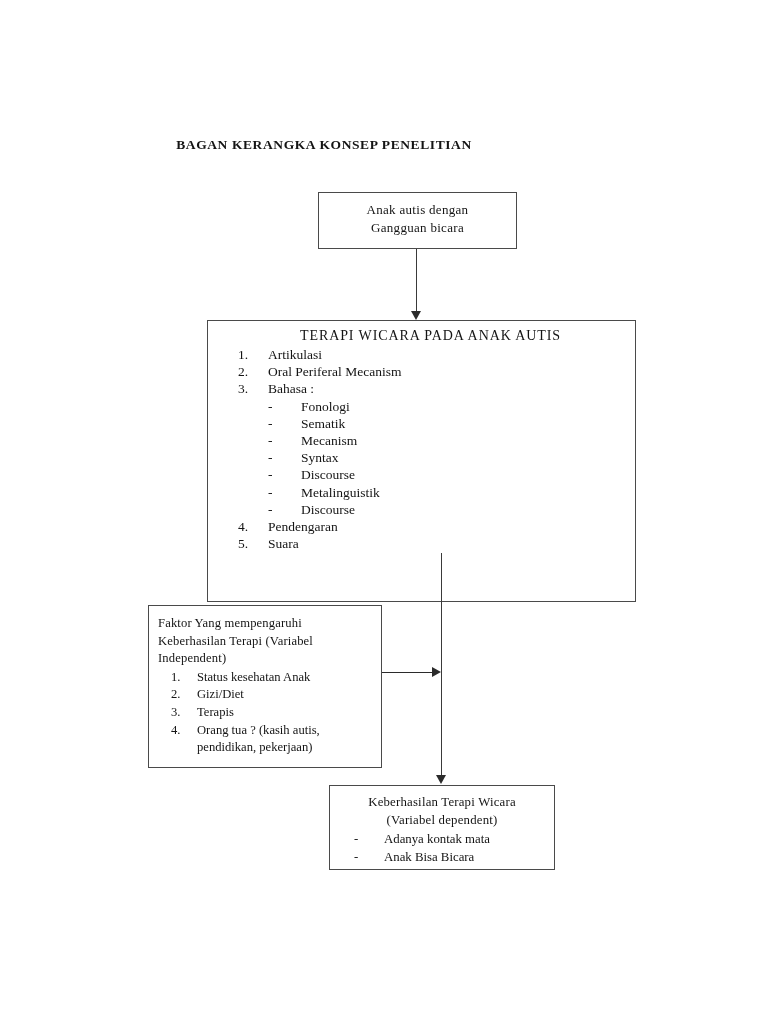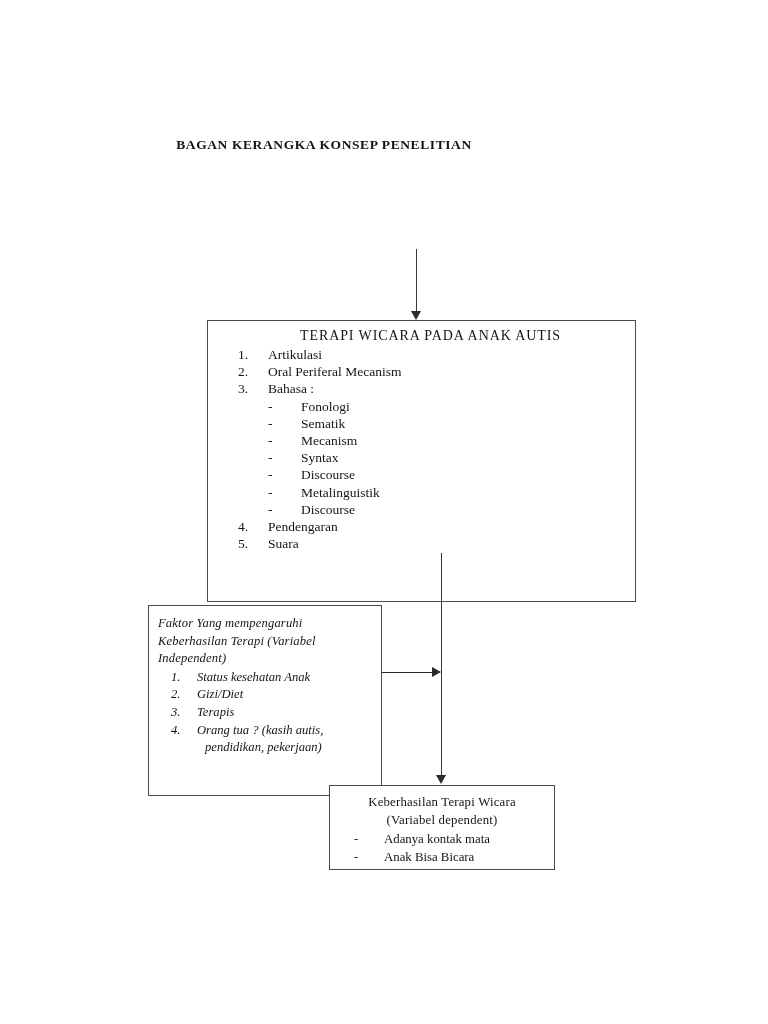--- a/index.html
+++ b/index.html
@@ -112,44 +112,42 @@
     position: absolute;
     left: 0;
     top: 0;
   }
 
   
   #box-factors {
     left: 148px;
     top: 605px;
     width: 234px;
-    height: 191px;
+    height: 163px;
     padding: 9px 0 0 0;
     font-family: "Liberation Serif", serif;
-    font-style: italic;
   }
   #box-factors .para {
     padding-left: 9px;
     font-size: 12.6px;
     line-height: 17.6px;
     letter-spacing: 0.15px;
   }
   #box-factors .num-list {
     padding-left: 22px;
     font-size: 12.6px;
     margin-top: 1px;
   }
   #box-factors .num-list > li {
     padding-left: 26px;
     line-height: 17.6px;
   }
   #box-factors .num-list > li .cont {
     display: block;
     white-space: nowrap;
-    margin-left: 8px;
   }
 
   
   #box-outcome {
     left: 329px;
     top: 785px;
     width: 226px;
     height: 85px;
     padding-top: 7px;
   }
@@ -198,20 +196,24 @@
     border-left: 9px solid #2b2b2b;
   }
 </style>
 </head>
 <body>
 
 <div class="page">
 
   <div class="chart-title">BAGAN KERANGKA KONSEP PENELITIAN</div>
 
+  <div class="node" id="box-source">
+    <div class="line">Anak autis dengan</div>
+    <div class="line">Gangguan bicara</div>
+  </div>
 
   <div class="conn">
     <div class="vline" style="left:416px; top:249px; height:63px;"></div>
     <div class="arrow-down" style="left:410.5px; top:311px;"></div>
   </div>
 
   <div class="node" id="box-therapy">
     <div class="box-heading">TERAPI WICARA PADA ANAK AUTIS</div>
 
     <ul class="num-list">

